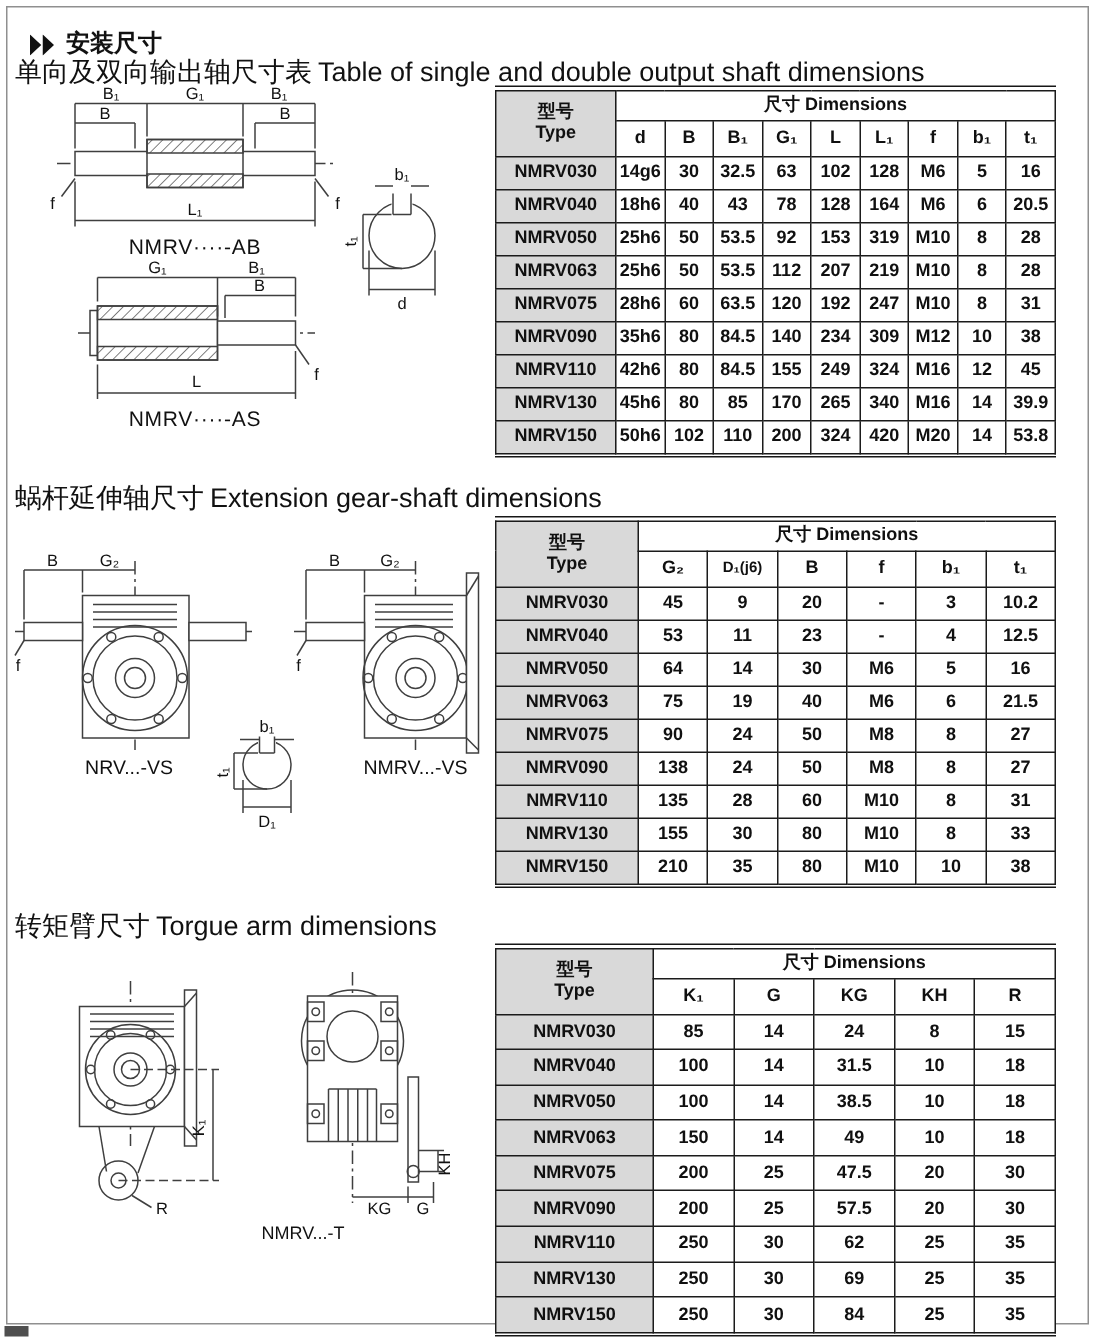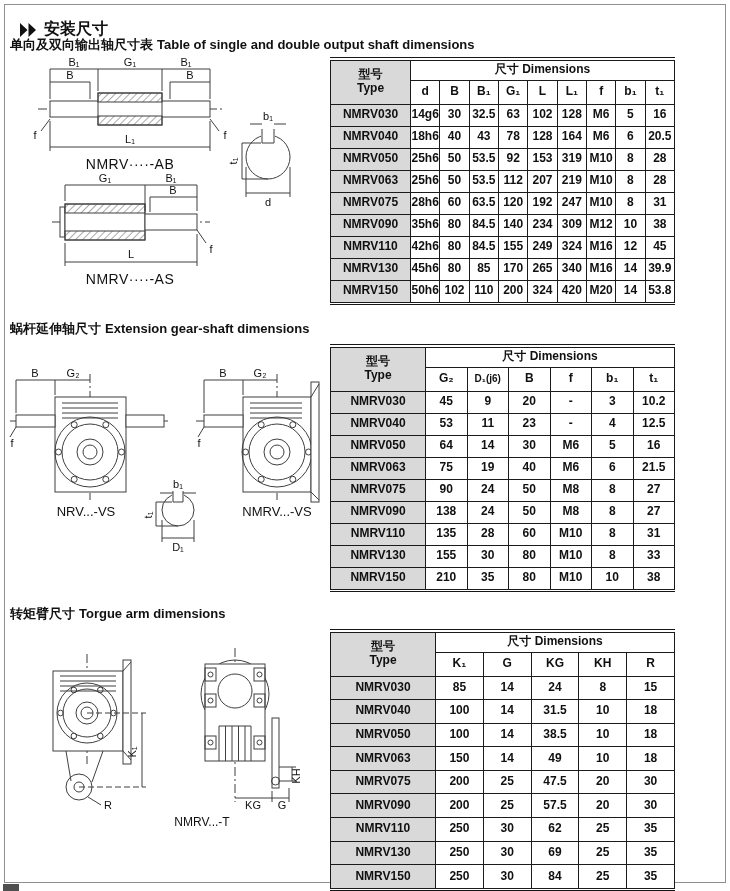--- a/index.html
+++ b/index.html
@@ -5,25 +5,25 @@
   html,body{margin:0;padding:0}
   body{width:730px;height:891px;background:#fff;position:relative;overflow:hidden;
        font-family:"Liberation Sans","DejaVu Sans",sans-serif;color:#111}
   .page-frame{position:absolute;left:4px;top:4px;width:720px;height:877px;
        border:1px solid #8f8f8f;pointer-events:none}
   .corner-mark{position:absolute;left:3px;top:884px;width:16px;height:7px;background:#4f4f4f}
 
   .main-title{position:absolute;left:20px;top:19px;display:flex;align-items:center;gap:7px;
        font-size:16px;font-weight:bold;white-space:nowrap}
   .main-title .en{font-size:15px}
-  .subtl{position:absolute;left:10px;font-size:13px;font-weight:bold;white-space:nowrap}
+  .subtl{position:absolute;left:10px;font-size:18px;font-weight:normal;white-space:nowrap}
   .subtl .en{padding-left:4px}
   .s1{top:36px}.s2{top:320px}.s3{top:605px}
 
-  .tblwrap{position:absolute;left:330px;width:345px;background:#fff;
+  .tblwrap{position:absolute;left:330px;width:374px;background:#fff;
        border-top:1px solid #161616;border-bottom:1px solid #161616;padding:1.5px 0}
   .tw1{top:57px}.tw2{top:344px}.tw3{top:629px}
   table.dim-table{border-collapse:collapse;width:100%;table-layout:fixed}
   .dim-table th,.dim-table td{border:1px solid #1b1b1b;text-align:center;vertical-align:middle;
        font-size:12px;font-weight:bold;color:#101010;padding:0;line-height:1.15}
   .dim-table th.type-col,.dim-table td.type-cell{background:#d9d9d9}
   .dim-table thead tr:first-child th{height:19px}
   .dim-table thead tr:nth-child(2) th{height:23px}
   .dim-table tbody td{height:21px}
   .tw3 .dim-table tbody td{height:22.6px}

